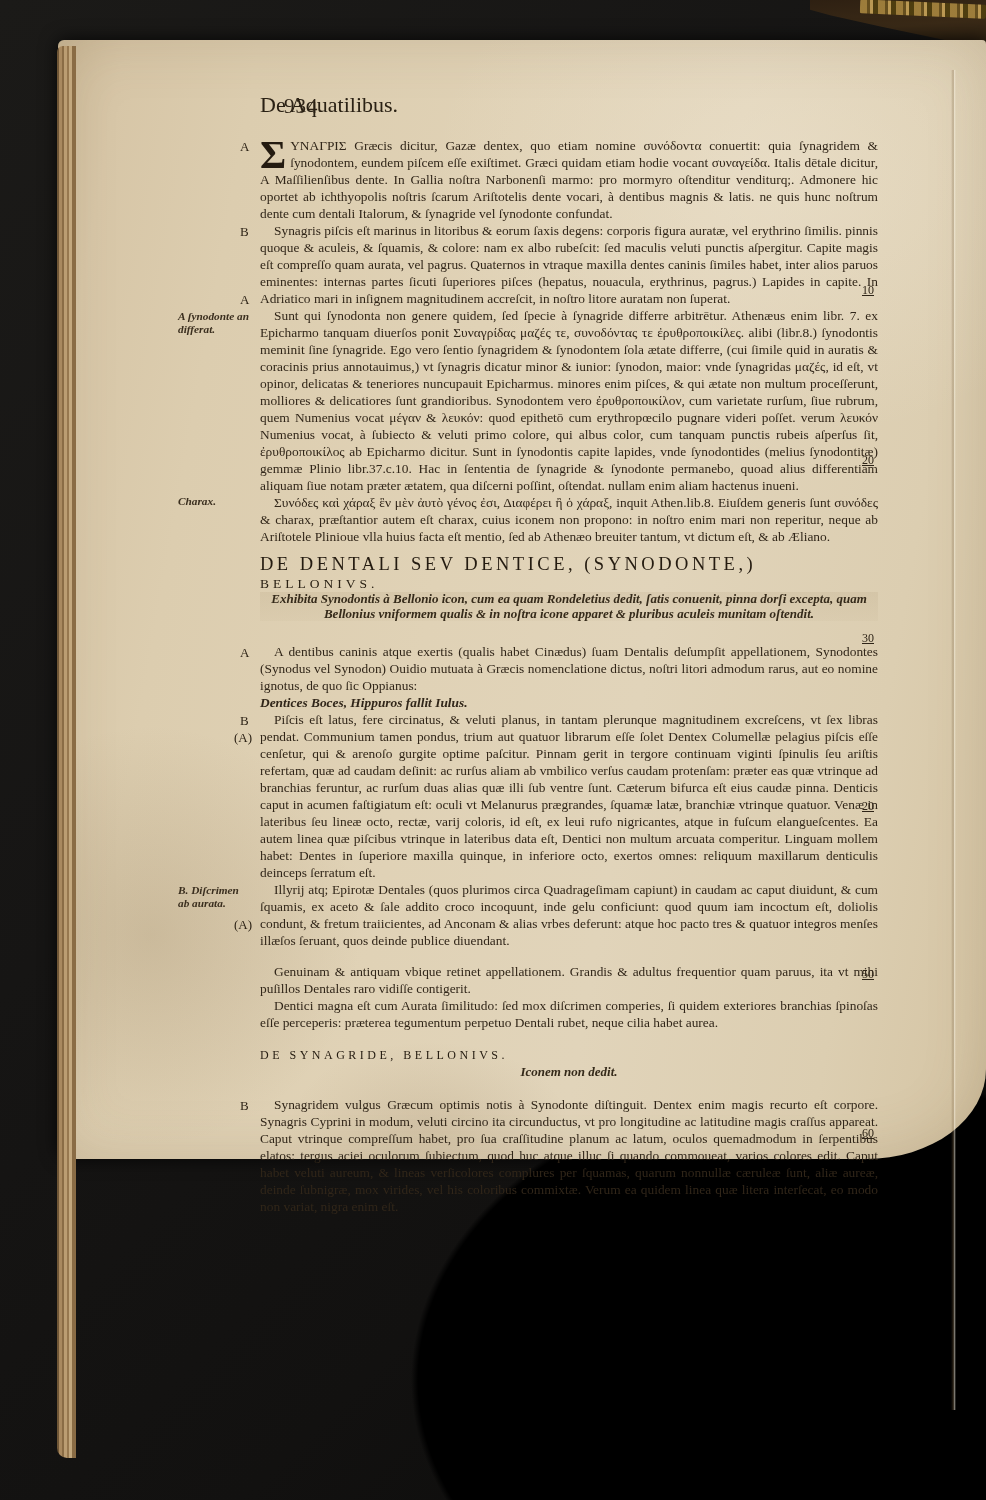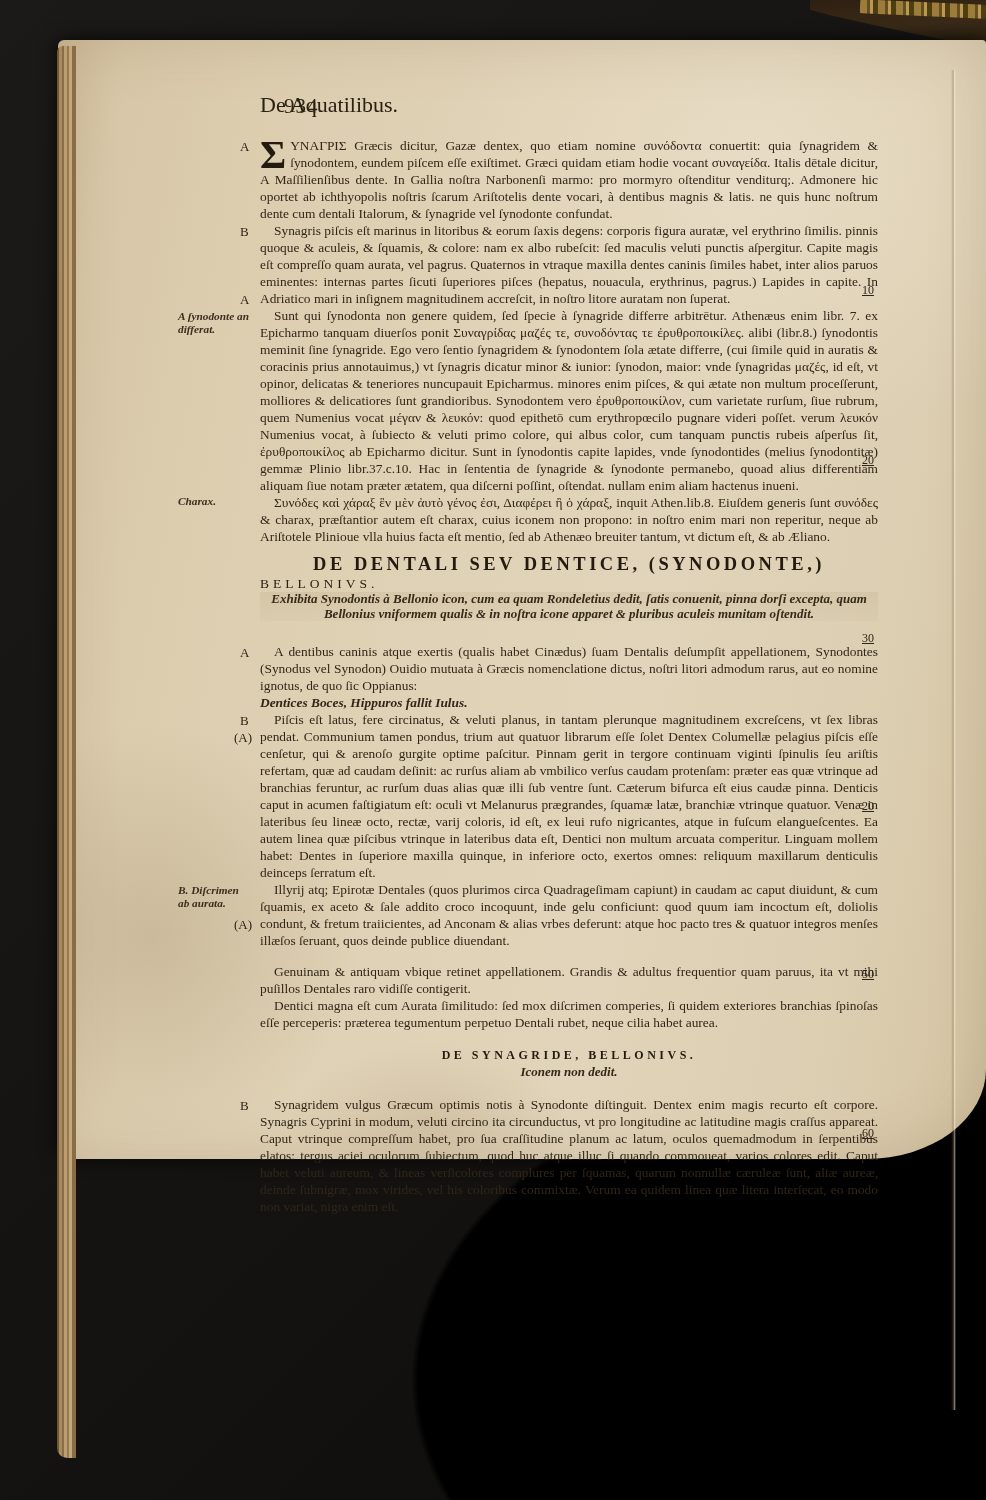--- a/index.html
+++ b/index.html
@@ -59,22 +59,22 @@
   .mletter{
     position:absolute;left:-20px;top:1px;width:18px;font-size:13px;color:#2e2417;text-indent:0;text-align:left;
   }
   .mletter.paren{left:-26px;font-style:normal;}
   .mnote{
     position:absolute;left:-82px;width:74px;font-size:11.3px;line-height:13px;
     font-style:italic;font-weight:bold;color:#3a2e1e;text-align:left;text-indent:0;
   }
   .linenum{position:absolute;left:602px;width:30px;font-size:12px;color:#2e2417;text-align:left;text-decoration:underline;}
   .sect-head{
-    text-align:center;font-size:18.5px;letter-spacing:3.5px;color:#241b10;margin:0;
-    font-weight:bold;
+    text-align:left;font-size:18.5px;letter-spacing:3.5px;color:#241b10;margin:0;
+    font-weight:normal;
   }
   .sect-sub{
     text-align:left;font-size:13.5px;letter-spacing:4px;color:#2a2114;margin:2px 0 0 0;font-weight:normal;
   }
   .ital-note{
     font-style:italic;font-weight:bold;text-align:center;font-size:13px;line-height:14.5px;
     margin:10px 30px 0 30px;color:#352a1a;text-indent:0;
     background:linear-gradient(180deg,rgba(140,115,75,.10),rgba(140,115,75,.04));
   }
   .verse{margin-left:74px;font-style:italic;font-weight:bold;text-indent:0;}

